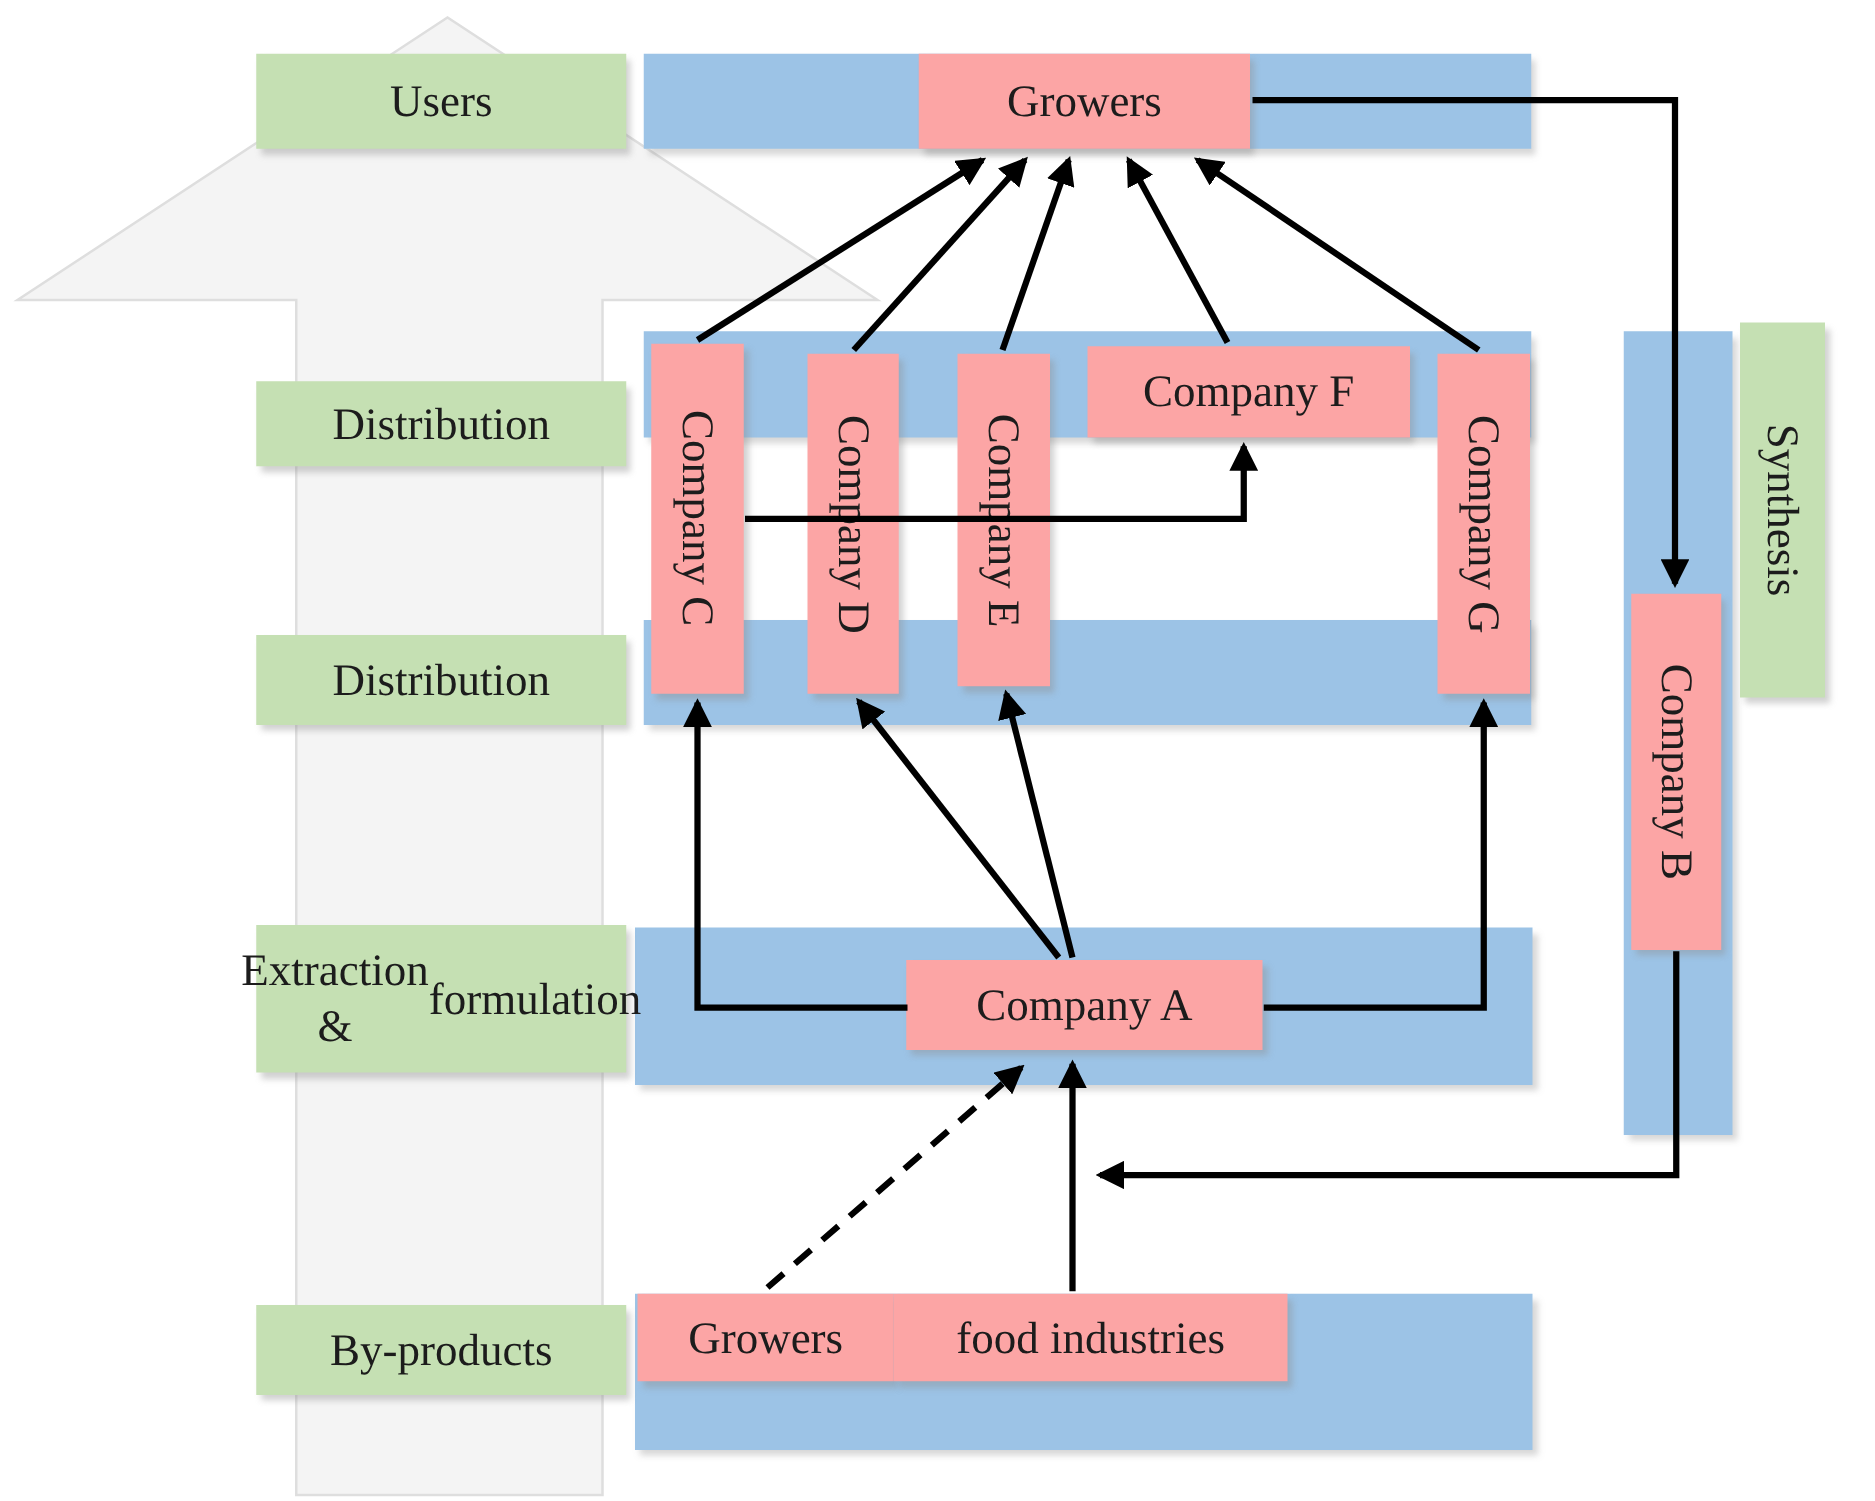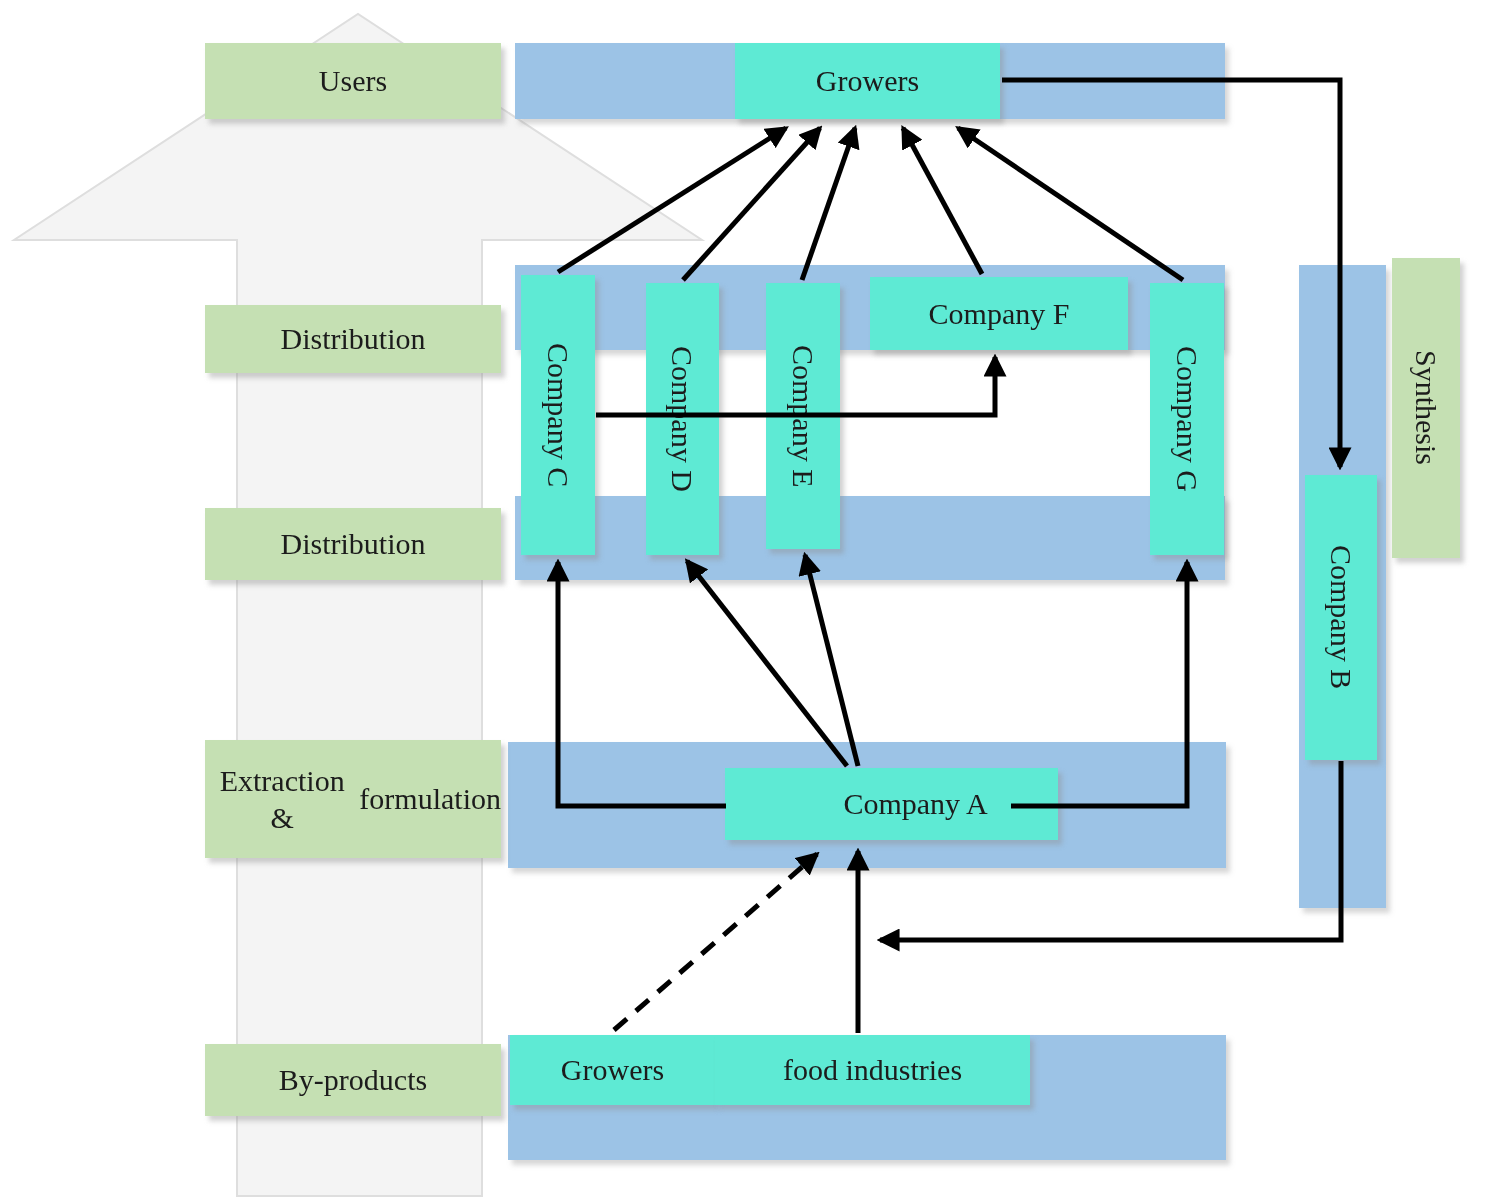--- a/index.html
+++ b/index.html
@@ -16,29 +16,29 @@
 
   .band{
     position:absolute;
     background:#9cc3e6;
     box-shadow:4px 5px 5px rgba(140,140,140,0.35);
   }
   .box{
     position:absolute;
     display:flex;align-items:center;justify-content:center;
     text-align:center;
-    font-size:30px;
+    font-size:36px;
     line-height:1.25;
   }
   .green{
     background:#c5e0b3;
     box-shadow:4px 5px 5px rgba(140,140,140,0.4);
   }
   .orange{
-    background:#5eead4;
+    background:#fca5a5;
     box-shadow:4px 5px 5px rgba(140,140,140,0.4);
   }
   .vert span{
     writing-mode:vertical-rl;
     text-orientation:mixed;
     white-space:nowrap;
   }
   .twoline{flex-direction:row;}
 
   
@@ -58,21 +58,21 @@
   #band-synthesis{left:1299px;top:265px;width:87px;height:643px;}
 
   
   #node-growers-top{left:735px;top:43px;width:265px;height:76px;}
   #node-company-c{left:521px;top:275px;width:74px;height:280px;}
   #node-company-d{left:646px;top:283px;width:73px;height:272px;}
   #node-company-e{left:766px;top:283px;width:74px;height:266px;}
   #node-company-f{left:870px;top:277px;width:258px;height:73px;}
   #node-company-g{left:1150px;top:283px;width:74px;height:272px;}
   #node-company-b{left:1305px;top:475px;width:72px;height:285px;}
-  #node-company-a{left:725px;top:768px;width:285px;height:72px;padding-left:48px;}
+  #node-company-a{left:725px;top:768px;width:285px;height:72px;}
   #node-growers-bottom{left:510px;top:1035px;width:205px;height:70px;}
   #node-food-industries{left:715px;top:1035px;width:315px;height:70px;text-align:center;}
 
   .conn{stroke:#000;stroke-width:5;fill:none;}
   .conn.dashed{stroke-dasharray:17 12;}
 </style>
 </head>
 <body>
 
 <div id="canvas">

